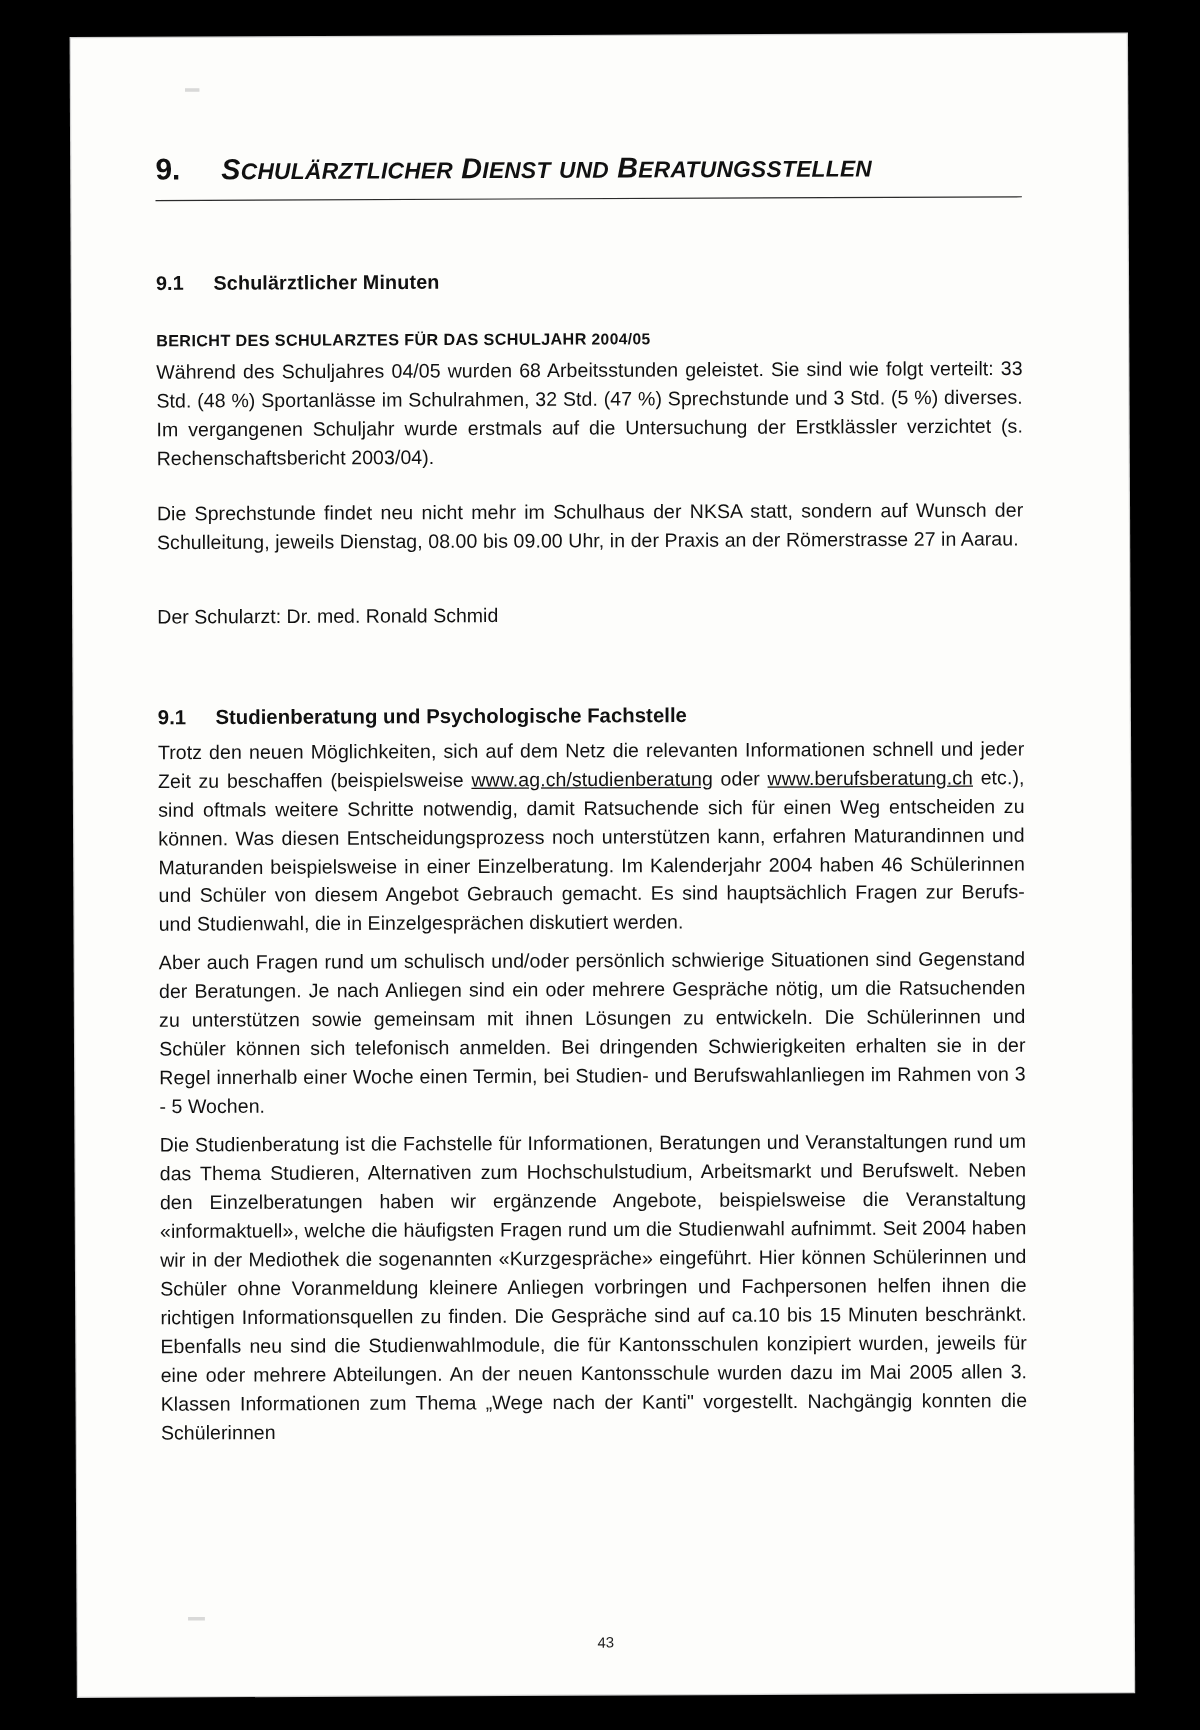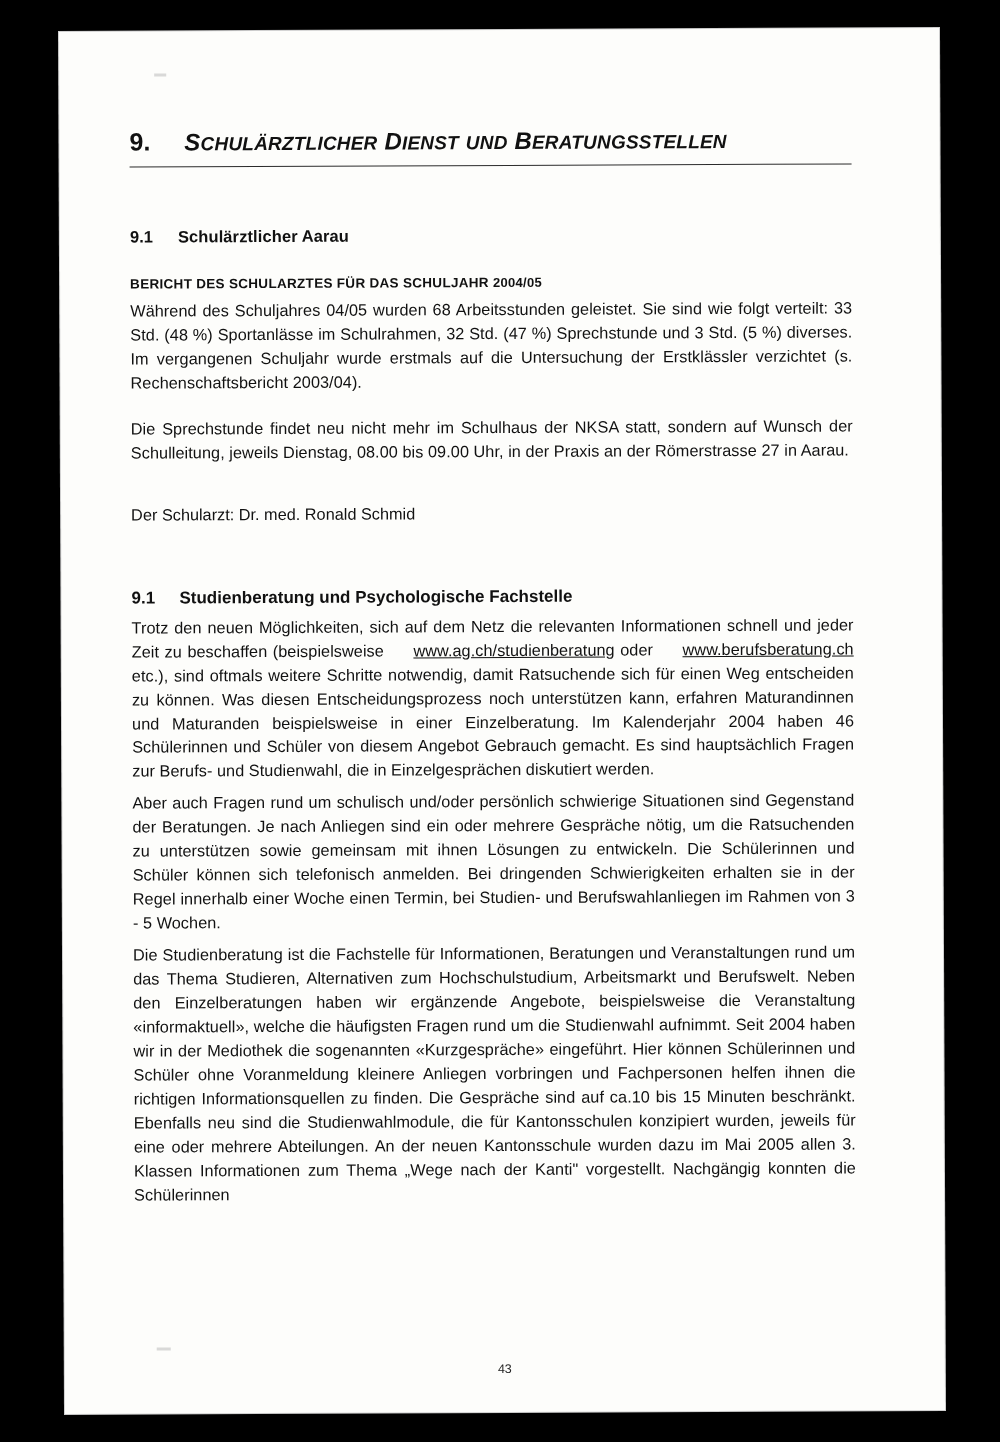--- a/index.html
+++ b/index.html
@@ -114,21 +114,20 @@
   h2.sub2 .num {
     display: inline-block;
     width: 48px;
   }
   .block {
     margin-top: 26px;
   }
   a.link {
     color: #111;
     text-decoration: underline;
-    margin-left: 24px;
   }
   .page-number {
     position: absolute;
     left: 0;
     right: 0;
     bottom: 36px;
     text-align: center;
     font-size: 12.5px;
     color: #222;
   }
@@ -152,21 +151,21 @@
       <div class="content">
 
         <div class="chapter-head">
           <span class="chapter-num">9.</span>
           <span class="chapter-title"><span>S</span><span class="sc">CHULÄRZTLICHER</span>&nbsp;<span>D</span><span class="sc">IENST</span>&nbsp;<span class="sc">UND</span>&nbsp;<span>B</span><span class="sc">ERATUNGSSTELLEN</span></span>
         </div>
 
         <div class="rule"></div>
 
         <h2 class="sub">
-          <span class="num">9.1</span><span>Schulärztlicher Aarau</span>
+          <span class="num">9.1</span><span>Schulärztlicher Minuten</span>
         </h2>
 
         <div class="smallcaps-line">
           <span>BERICHT DES SCHULARZTES FÜR DAS SCHULJAHR </span><span class="big">2004/05</span>
         </div>
 
         <p class="body">Während des Schuljahres 04/05 wurden 68 Arbeitsstunden geleistet. Sie sind wie folgt verteilt: 33 Std. (48 %) Sportanlässe im Schulrahmen, 32 Std. (47 %) Sprechstunde und 3 Std. (5 %) diverses. Im vergangenen Schuljahr wurde erstmals auf die Untersuchung der Erstklässler verzichtet (s. Rechenschaftsbericht 2003/04).</p>
 
         <p class="body gap">Die Sprechstunde findet neu nicht mehr im Schulhaus der NKSA statt, sondern auf Wunsch der Schulleitung, jeweils Dienstag, 08.00 bis 09.00 Uhr, in der Praxis an der Römerstrasse 27 in Aarau.</p>
 

